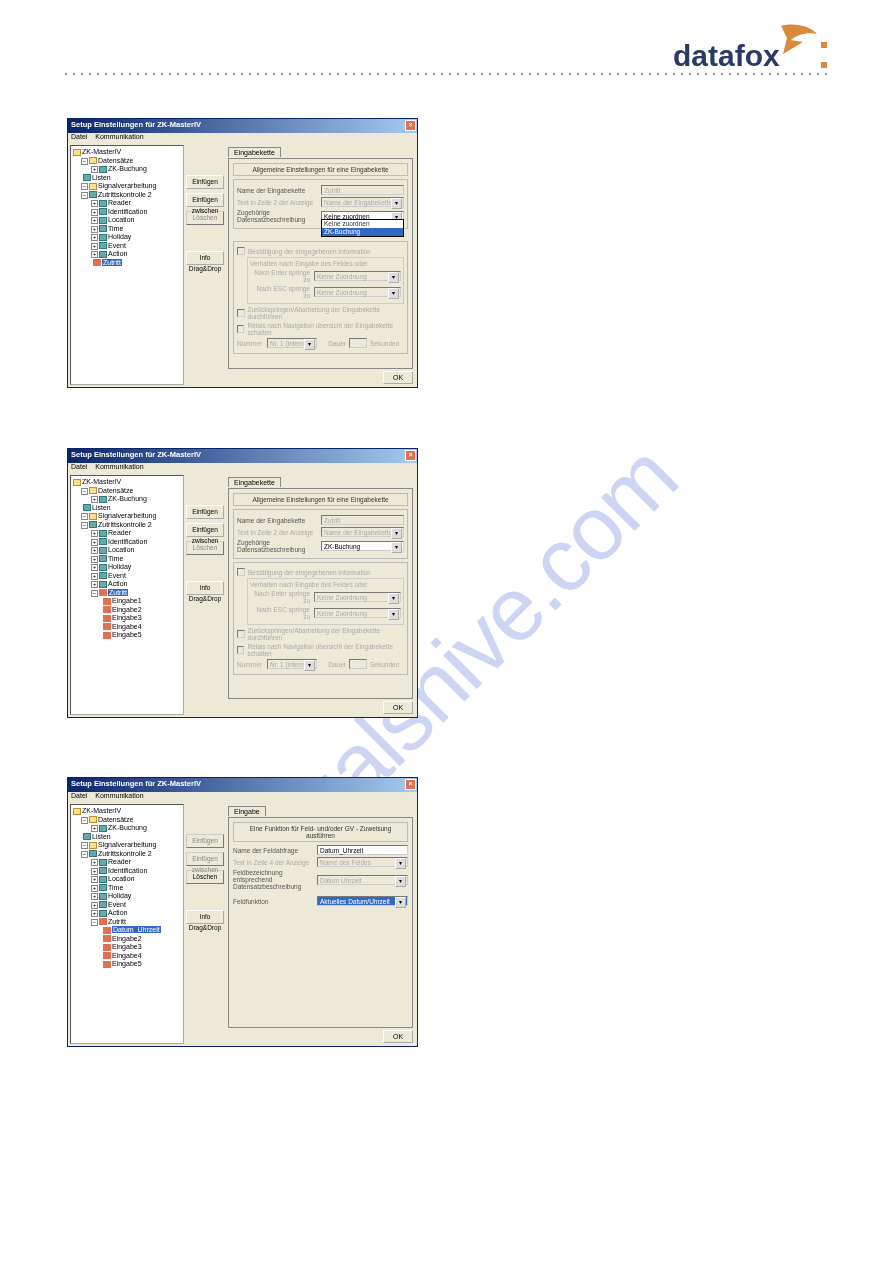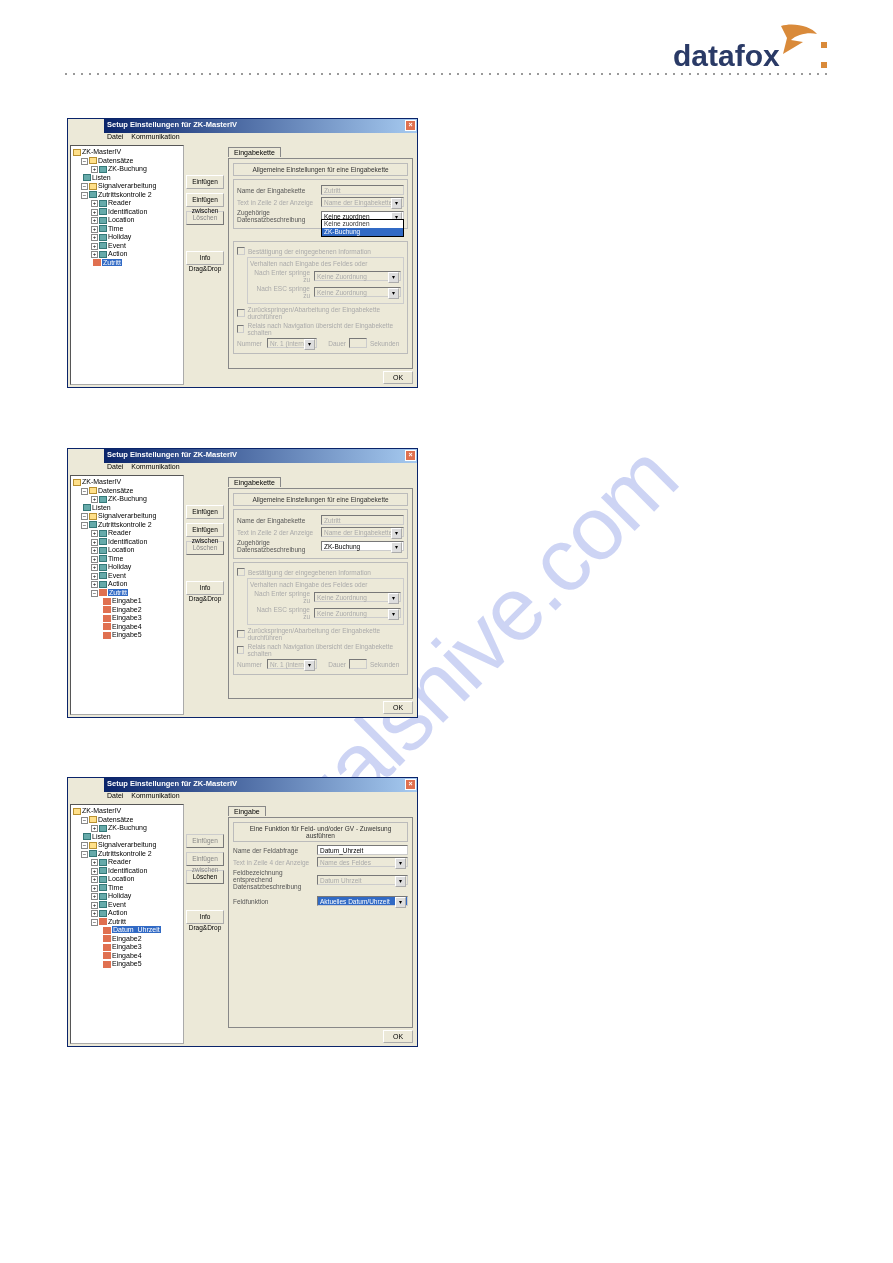--- a/index.html
+++ b/index.html
@@ -7,21 +7,21 @@
 
   
   .dots { position: absolute; top: 72px; left: 62px; width: 770px; height: 4px; background-image: radial-gradient(circle, #999 1px, transparent 1px); background-size: 8px 4px; background-repeat: repeat-x; }
 
   
   .logo { position: absolute; top: 26px; right: 60px; width: 160px; height: 56px; }
   .logo .bar { position: absolute; top: -12px; left: -608px; width: 770px; height: 48px; background: #fff; }
   .logo svg { position: absolute; top: -2px; left: 0; }
 
   
-  .win { position: absolute; width: 351px; border: 1px solid #0a246a; background: #ece9d8; padding-left: 36px; }
+  .win { position: absolute; width: 351px; border: 1px solid #0a246a; background: #ece9d8; }
   .win1 { top: 118px; left: 67px; height: 270px; }
   .win2 { top: 448px; left: 67px; height: 270px; }
   .win3 { top: 777px; left: 67px; height: 270px; }
 
   .titlebar { height: 14px; background: linear-gradient(to right, #0a246a, #a6caf0); color: #fff; font-size: 7.5px; font-weight: bold; padding: 1px 3px; position: relative; }
   .titlebar .close { position: absolute; right: 1px; top: 1px; width: 11px; height: 11px; background: #e07050; border: 1px solid #fff; color: #fff; font-size: 7px; line-height: 8px; text-align: center; }
   .menubar { height: 10px; padding: 0 3px; font-size: 7px; color: #000; }
   .menubar span { margin-right: 6px; }
 
   .body { position: absolute; top: 24px; left: 0; right: 0; bottom: 0; }

